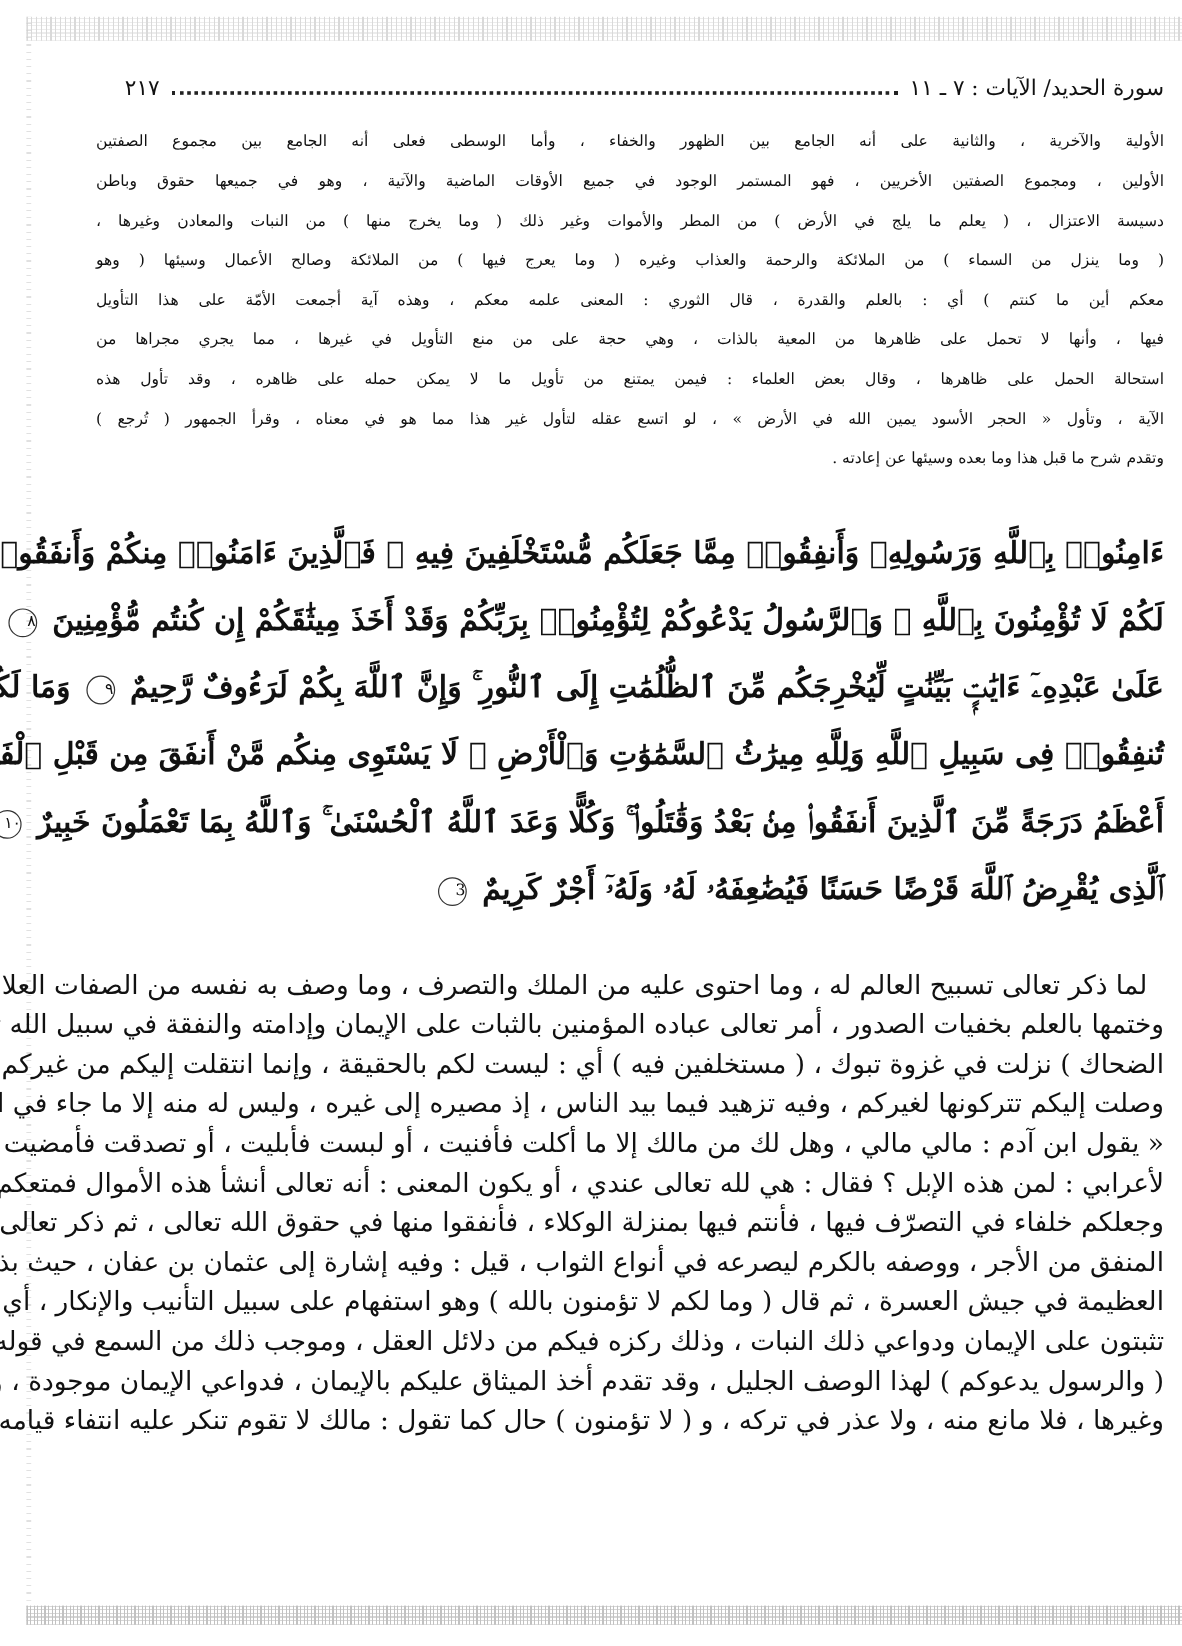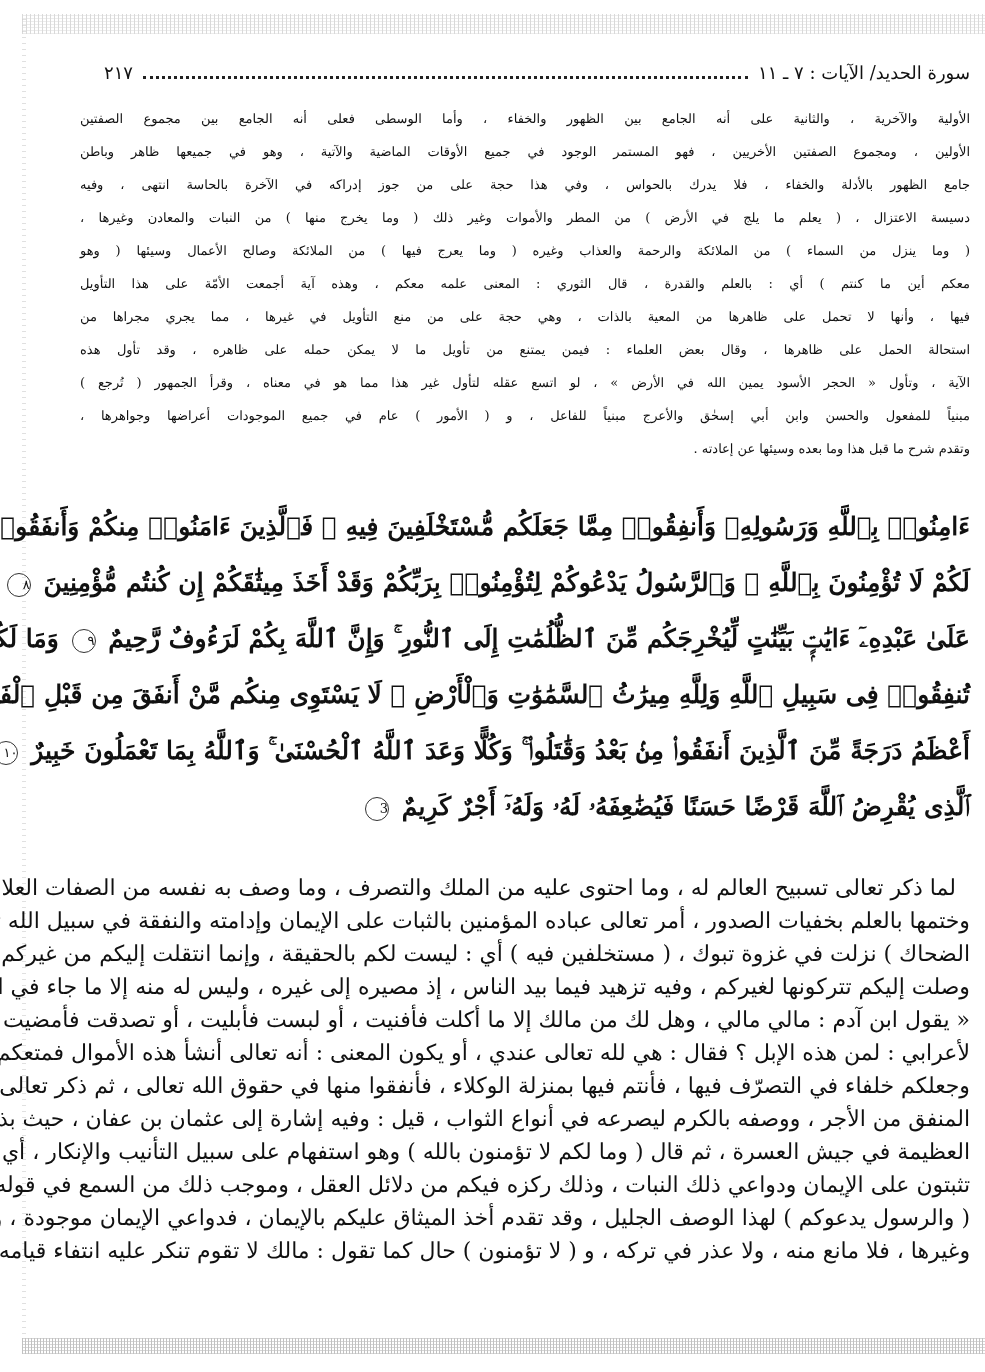--- a/index.html
+++ b/index.html
@@ -36,29 +36,27 @@
 
 <div class="page">
   <div class="header">
     <span class="title">سورة الحديد/ الآيات : ٧ ـ ١١</span>
     <span class="dots"></span>
     <span class="pageno">٢١٧</span>
   </div>
 
   <div class="commentary">
     <span class="line">الأولية والآخرية ، والثانية على أنه الجامع بين الظهور والخفاء ، وأما الوسطى فعلى أنه الجامع بين مجموع الصفتين</span>
-    <span class="line">الأولين ، ومجموع الصفتين الأخريين ، فهو المستمر الوجود في جميع الأوقات الماضية والآتية ، وهو في جميعها ظاهر وباطن</span>
-    <span class="line">جامع الظهور بالأدلة والخفاء ، فلا يدرك بالحواس ، وفي هذا حجة على من جوز إدراكه في الآخرة بالحاسة انتهى ، وفيه</span>
+    <span class="line">الأولين ، ومجموع الصفتين الأخريين ، فهو المستمر الوجود في جميع الأوقات الماضية والآتية ، وهو في جميعها حقوق وباطن</span>
     <span class="line">دسيسة الاعتزال ، ( يعلم ما يلج في الأرض ) من المطر والأموات وغير ذلك ( وما يخرج منها ) من النبات والمعادن وغيرها ،</span>
     <span class="line">( وما ينزل من السماء ) من الملائكة والرحمة والعذاب وغيره ( وما يعرج فيها ) من الملائكة وصالح الأعمال وسيئها ( وهو</span>
     <span class="line">معكم أين ما كنتم ) أي : بالعلم والقدرة ، قال الثوري : المعنى علمه معكم ، وهذه آية أجمعت الأمّة على هذا التأويل</span>
     <span class="line">فيها ، وأنها لا تحمل على ظاهرها من المعية بالذات ، وهي حجة على من منع التأويل في غيرها ، مما يجري مجراها من</span>
     <span class="line">استحالة الحمل على ظاهرها ، وقال بعض العلماء : فيمن يمتنع من تأويل ما لا يمكن حمله على ظاهره ، وقد تأول هذه</span>
     <span class="line">الآية ، وتأول « الحجر الأسود يمين الله في الأرض » ، لو اتسع عقله لتأول غير هذا مما هو في معناه ، وقرأ الجمهور ( تُرجع )</span>
-    <span class="line">مبنياً للمفعول والحسن وابن أبي إسحٰق والأعرج مبنياً للفاعل ، و ( الأمور ) عام في جميع الموجودات أعراضها وجواهرها ،</span>
     <span class="line last">وتقدم شرح ما قبل هذا وما بعده وسيئها عن إعادته .</span>
   </div>
 
   <div class="verses">
     <span class="line">
       <span>ءَامِنُوا۟ بِٱللَّهِ وَرَسُولِهِۦ وَأَنفِقُوا۟ مِمَّا جَعَلَكُم مُّسْتَخْلَفِينَ فِيهِ ۖ فَٱلَّذِينَ ءَامَنُوا۟ مِنكُمْ وَأَنفَقُوا۟ لَهُمْ أَجْرٌ كَبِيرٌ</span>
       
       
     </span>
     <span class="line">

